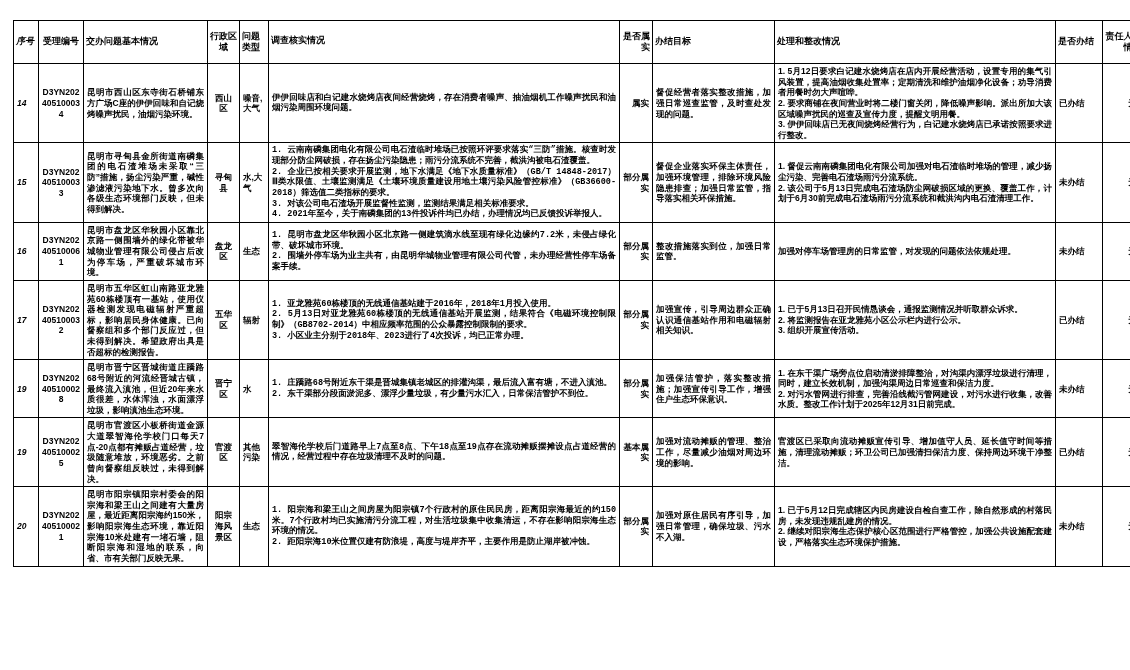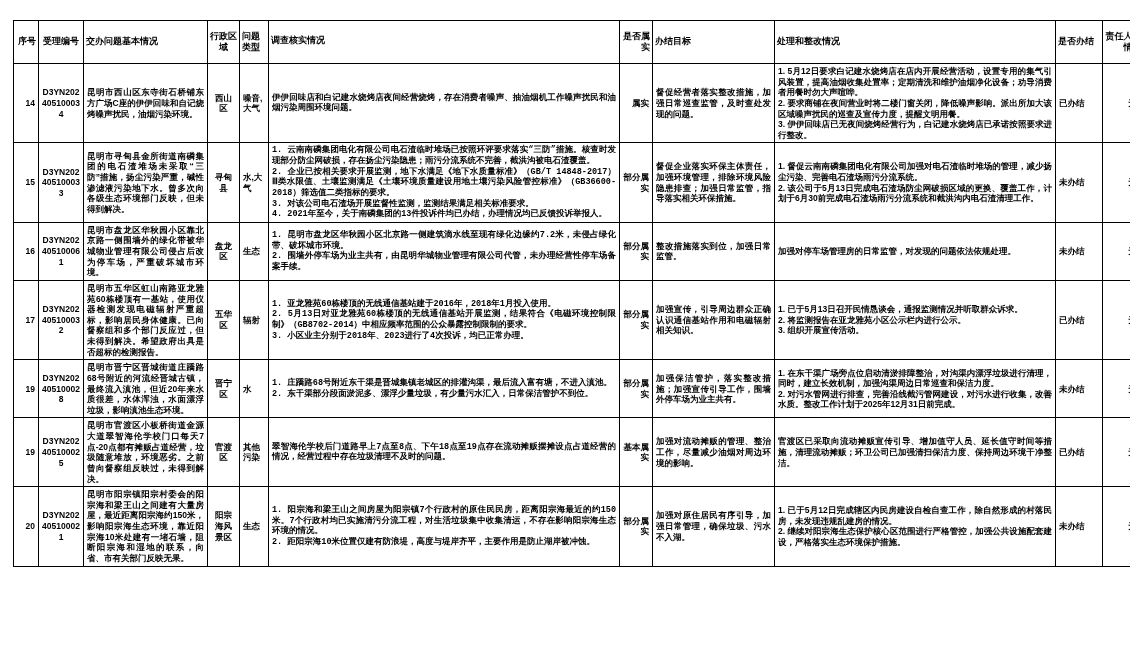--- a/index.html
+++ b/index.html
@@ -27,21 +27,21 @@
     text-align:center;
     font-size:9px;
     height:34px;
     padding:4px 2px;
   }
   td{
     white-space:pre-wrap;
     font-weight:600;
   }
   
-  .col-no{width:20px;text-align:right;}
+  .col-no{width:20px;text-align:left;font-style:italic;}
   .col-accept_no{width:40px;text-align:center;word-break:break-all;}
   .col-problem{width:119px;text-align:justify;}
   .col-region{width:27px;text-align:center;}
   .col-type{width:24px;text-align:left;}
   .col-investigation{width:346px;text-align:justify;font-family:Liberation Mono, monospace;}
   .col-truth{width:28px;text-align:right;}
   .col-goal{width:117px;text-align:justify;margin-left:38px;}
   .col-handling{width:276px;text-align:justify;}
   .col-status{width:42px;text-align:left;}
   .col-responsible{width:55px;text-align:center;}
@@ -131,21 +131,21 @@
       </tr>
       <tr>
         <td class="col-no">19</td>
         <td class="col-accept_no">D3YN202405100028</td>
         <td class="col-problem">昆明市晋宁区晋城街道庄蹻路68号附近的河流经晋城古镇，最终流入滇池，但近20年来水质很差，水体浑浊，水面漂浮垃圾，影响滇池生态环境。</td>
         <td class="col-region">晋宁区</td>
         <td class="col-type">水</td>
         <td class="col-investigation">1. 庄蹻路68号附近东干渠是晋城集镇老城区的排灌沟渠，最后流入富有塘，不进入滇池。
 2. 东干渠部分段面淤泥多、漂浮少量垃圾，有少量污水汇入，日常保洁管护不到位。</td>
         <td class="col-truth">部分属实</td>
-        <td class="col-goal">加强保洁管护，落实整改措施；加强宣传引导工作，围墙外停车场为业主共有。</td>
+        <td class="col-goal">加强保洁管护，落实整改措施；加强宣传引导工作，增强住户生态环保意识。</td>
         <td class="col-handling">1. 在东干渠广场旁点位启动清淤排障整治，对沟渠内漂浮垃圾进行清理，同时，建立长效机制，加强沟渠周边日常巡查和保洁力度。
 2. 对污水管网进行排查，完善沿线截污管网建设，对污水进行收集，改善水质。整改工作计划于2025年12月31日前完成。</td>
         <td class="col-status">未办结</td>
         <td class="col-responsible">无</td>
       </tr>
       <tr>
         <td class="col-no">19</td>
         <td class="col-accept_no">D3YN202405100025</td>
         <td class="col-problem">昆明市官渡区小板桥街道金源大道翠智海伦学校门口每天7点-20点都有摊贩占道经营，垃圾随意堆放，环境恶劣。之前曾向督察组反映过，未得到解决。</td>
         <td class="col-region">官渡区</td>

